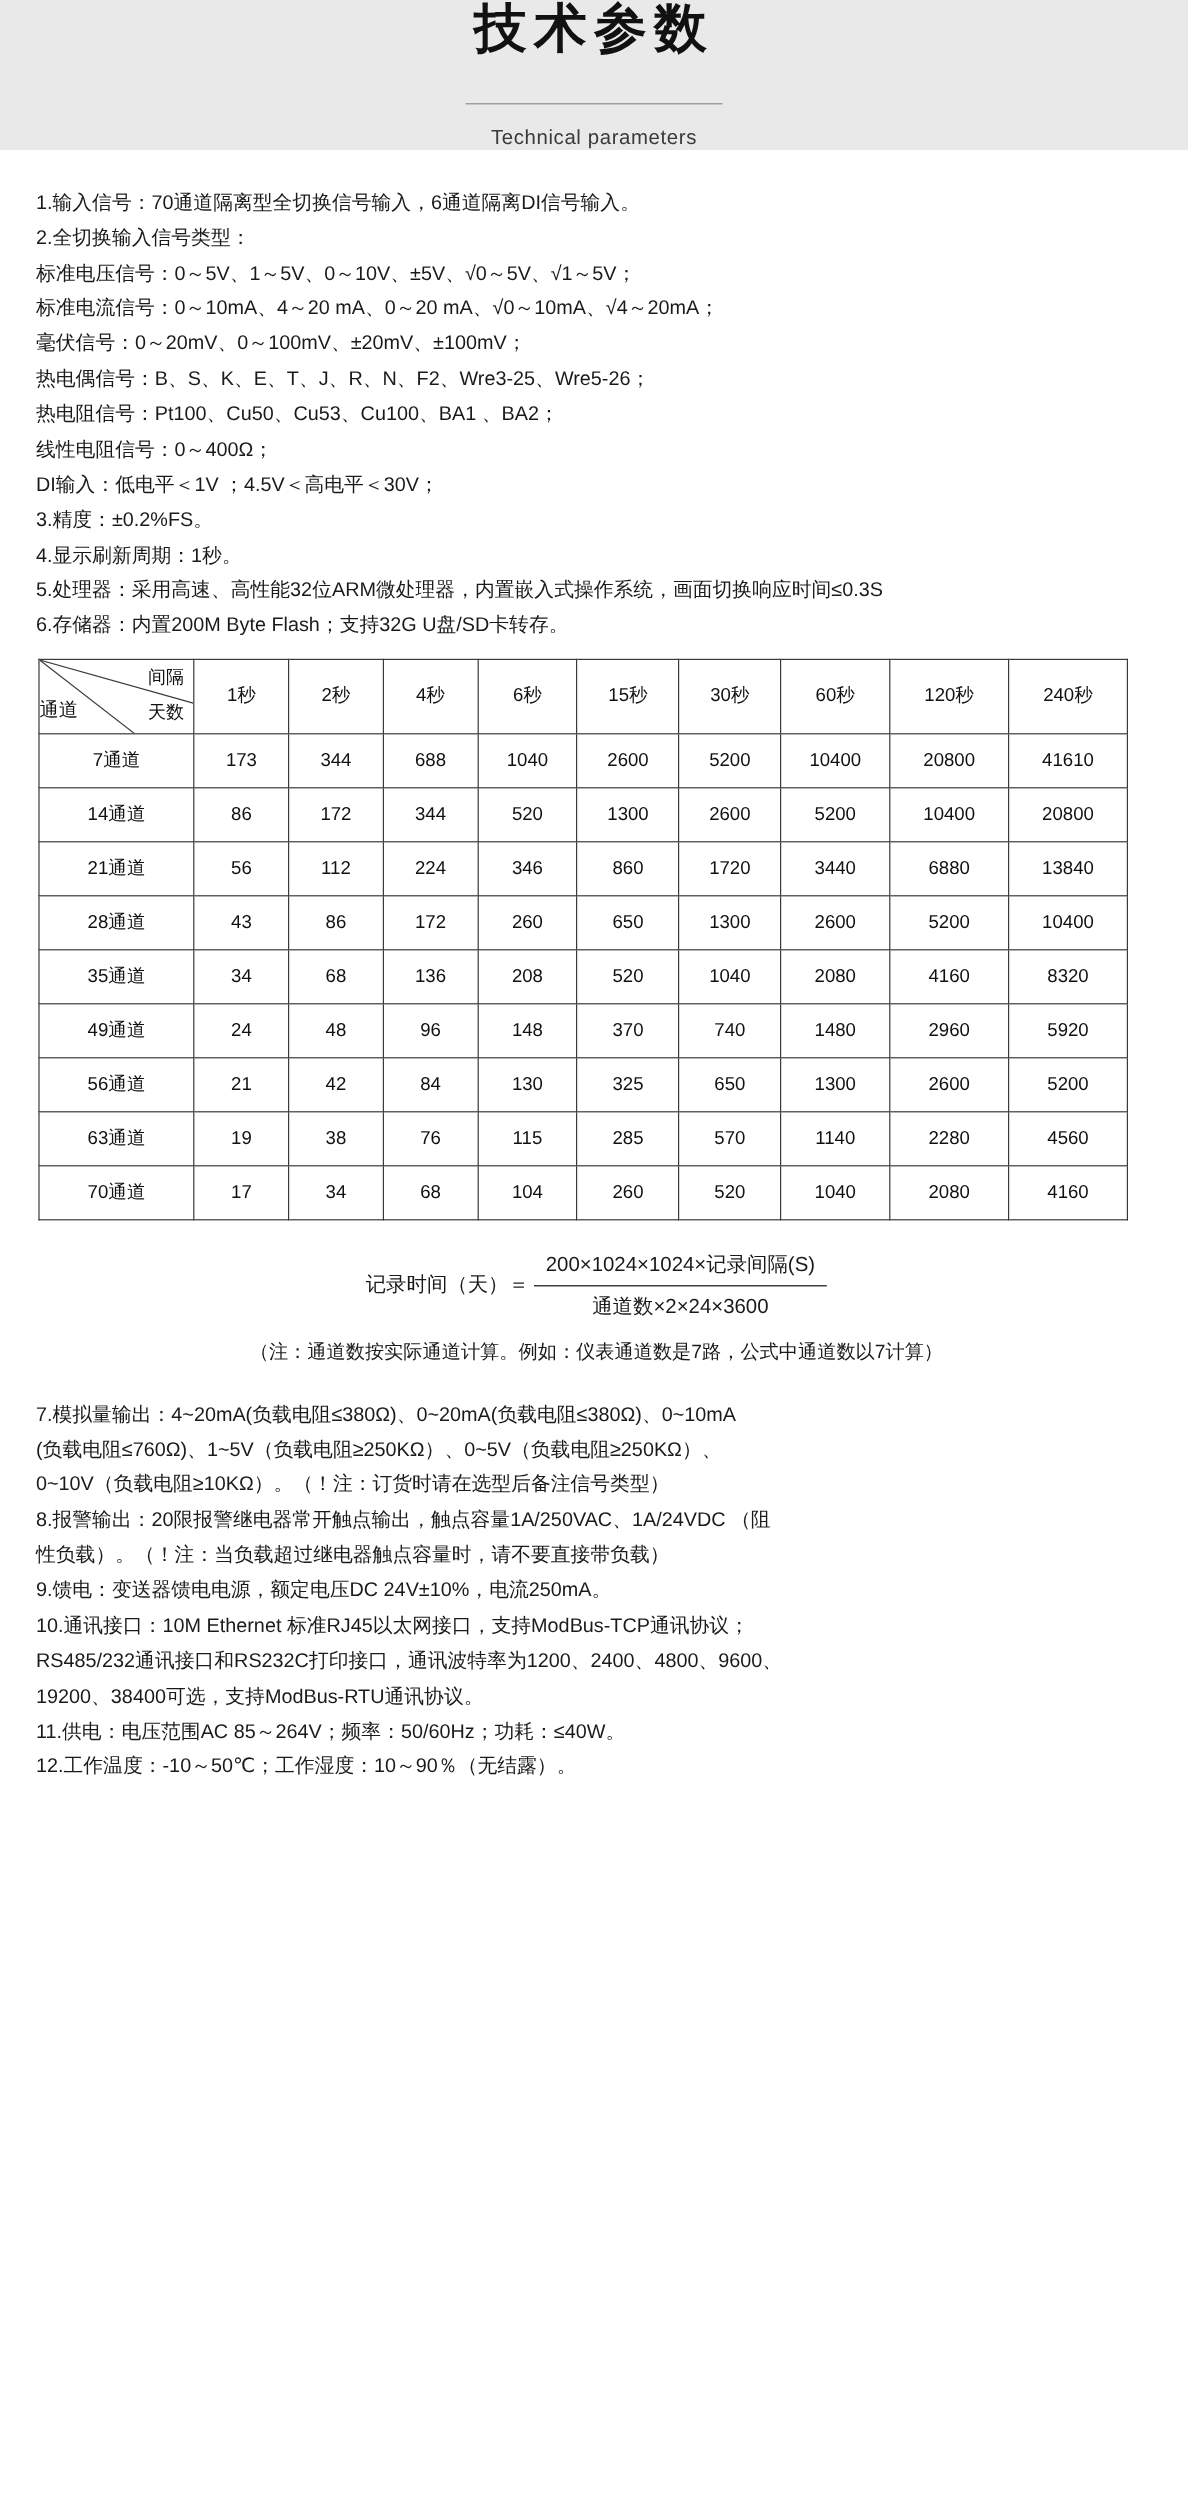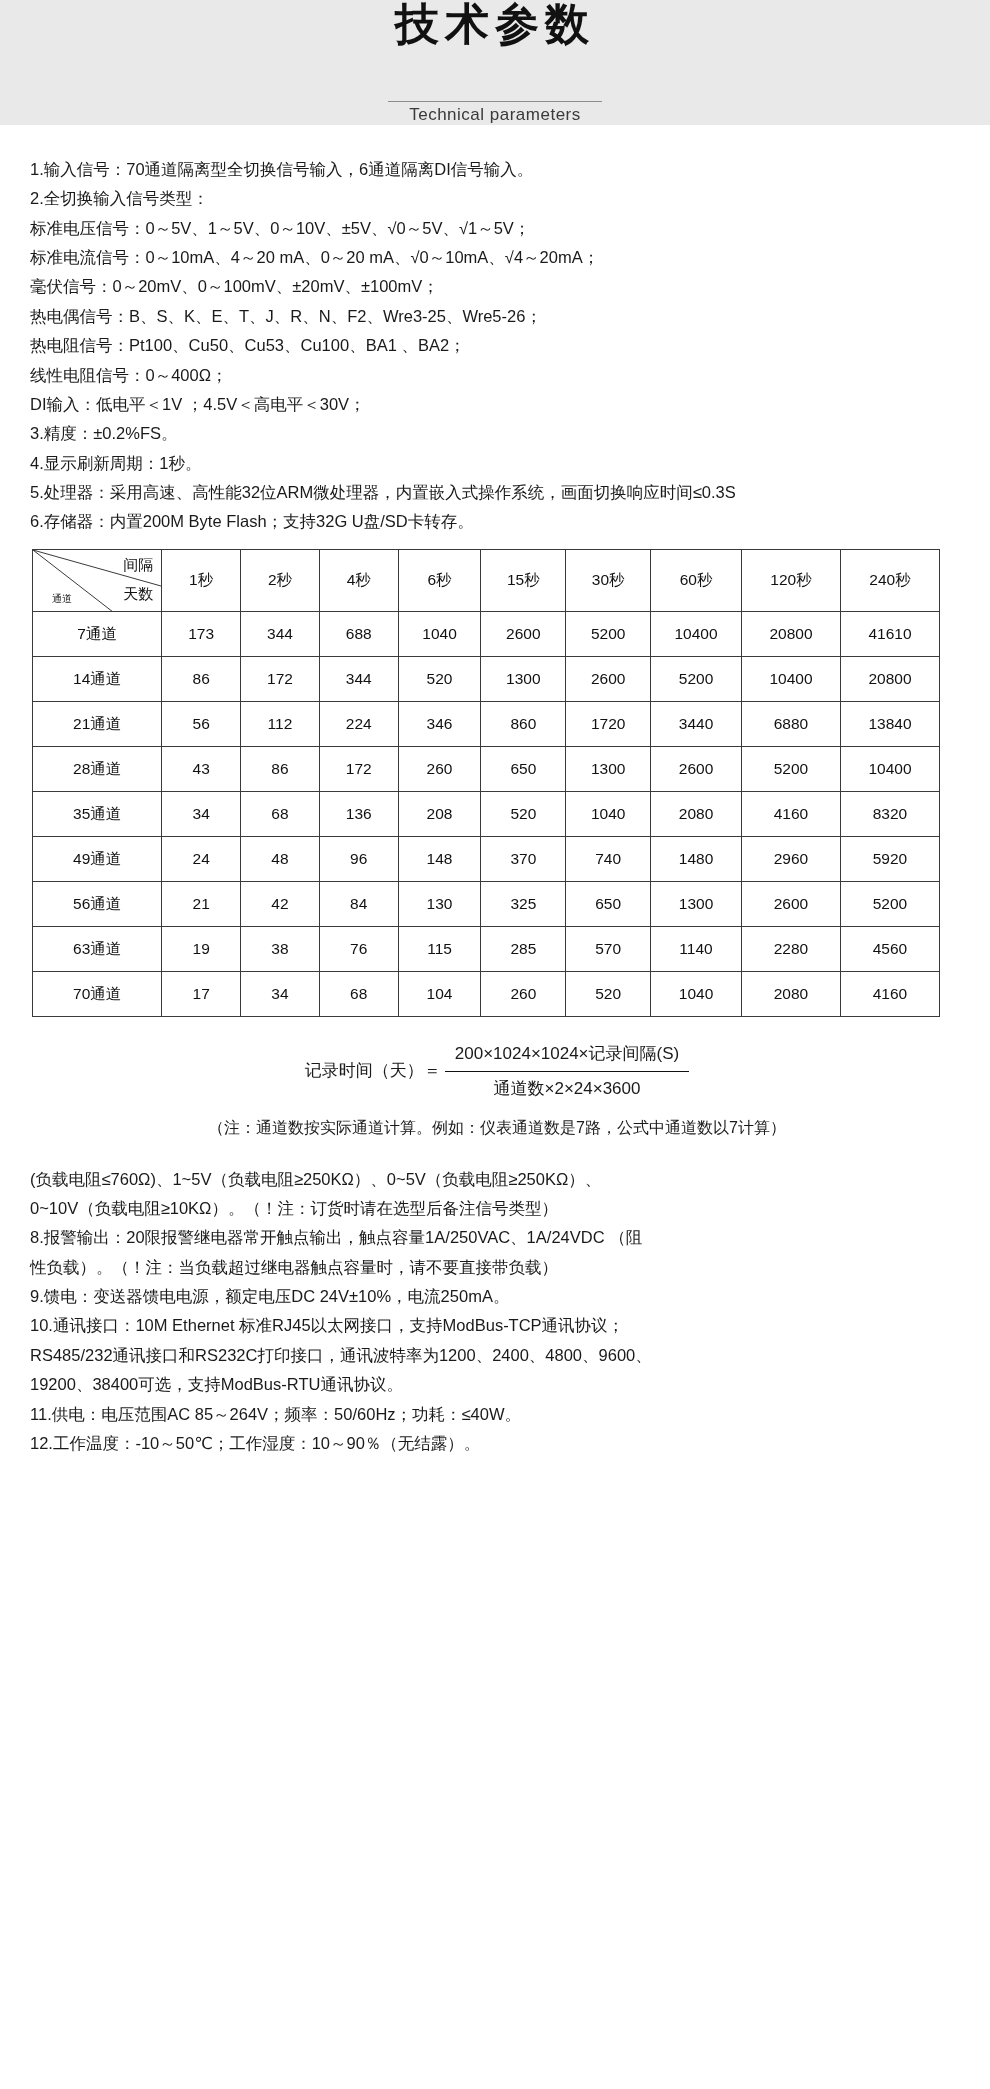--- a/index.html
+++ b/index.html
@@ -28,21 +28,21 @@
     letter-spacing: 6px;
     color: #111;
     line-height: 1.1;
     margin-bottom: 2px;
   }
   .header-en {
     font-size: 17px;
     color: #3a3a3a;
     letter-spacing: 0.5px;
     border-top: 1px solid #8d8d8d;
-    padding-top: 3px;
+    padding-top: 18px;
     width: 214px;
     text-align: center;
   }
 
   
   .content {
     padding: 30px 26px 20px 30px;
     font-size: 16.5px;
     line-height: 1.78;
   }
@@ -82,23 +82,23 @@
     font-size: 15px;
   }
   .corner-mid {
     position: absolute;
     right: 8px;
     bottom: 3px;
     font-size: 15px;
   }
   .corner-bot {
     position: absolute;
-    left: 19px;
+    left: 0;
     bottom: 3px;
-    font-size: 10px;
+    font-size: 16px;
     font-family: Liberation Serif, serif;
   }
 
   
   .formula-block {
     display: flex;
     justify-content: center;
     align-items: center;
     margin: 22px 0 6px 0;
     font-size: 17px;
@@ -300,20 +300,21 @@
     <div class="formula-block">
       <span class="formula-label">记录时间（天）＝</span>
       <span class="fraction">
         <span class="num">200×1024×1024×记录间隔(S)</span>
         <span class="den">通道数×2×24×3600</span>
       </span>
     </div>
     <div class="note">（注：通道数按实际通道计算。例如：仪表通道数是7路，公式中通道数以7计算）</div>
 
     <div>
+      <div class="line">7.模拟量输出：4~20mA(负载电阻≤380Ω)、0~20mA(负载电阻≤380Ω)、0~10mA</div>
       <div class="line">(负载电阻≤760Ω)、1~5V（负载电阻≥250KΩ）、0~5V（负载电阻≥250KΩ）、</div>
       <div class="line">0~10V（负载电阻≥10KΩ）。（！注：订货时请在选型后备注信号类型）</div>
       <div class="line">8.报警输出：20限报警继电器常开触点输出，触点容量1A/250VAC、1A/24VDC （阻</div>
       <div class="line">性负载）。（！注：当负载超过继电器触点容量时，请不要直接带负载）</div>
       <div class="line"> 9.馈电：变送器馈电电源，额定电压DC 24V±10%，电流250mA。</div>
       <div class="line">10.通讯接口：10M  Ethernet 标准RJ45以太网接口，支持ModBus-TCP通讯协议；</div>
       <div class="line">RS485/232通讯接口和RS232C打印接口，通讯波特率为1200、2400、4800、9600、</div>
       <div class="line">19200、38400可选，支持ModBus-RTU通讯协议。</div>
       <div class="line">11.供电：电压范围AC 85～264V；频率：50/60Hz；功耗：≤40W。</div>
       <div class="line">12.工作温度：-10～50℃；工作湿度：10～90％（无结露）。</div>

